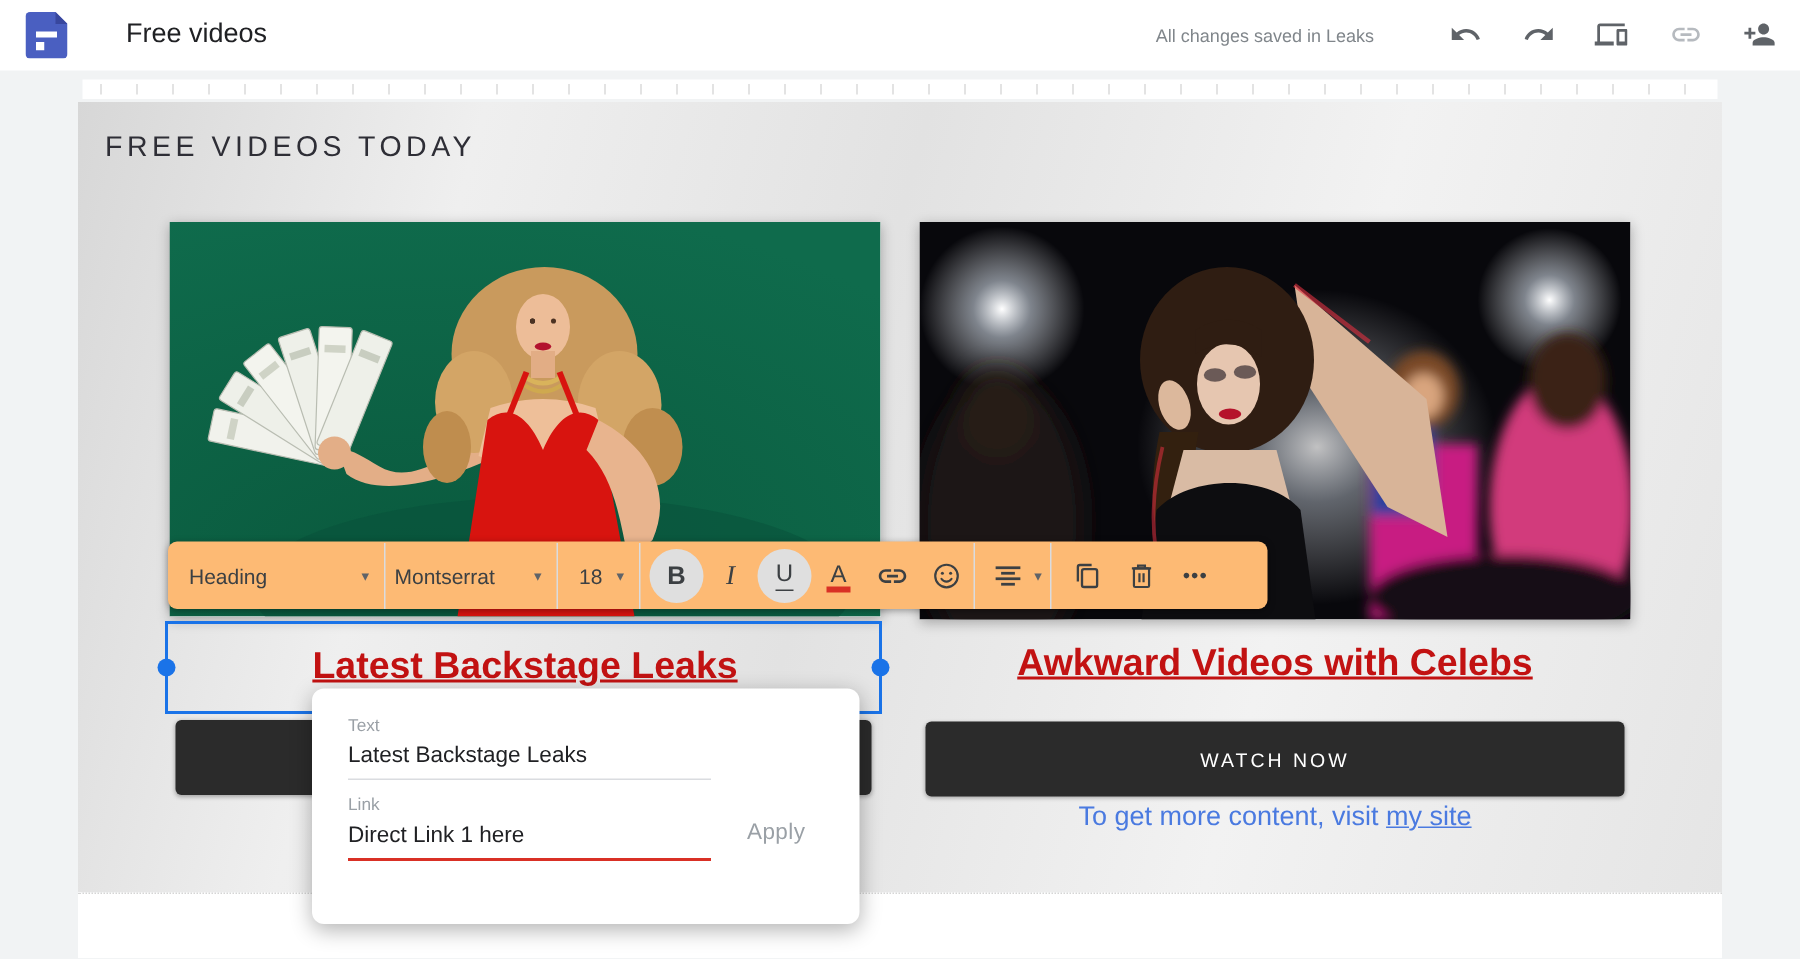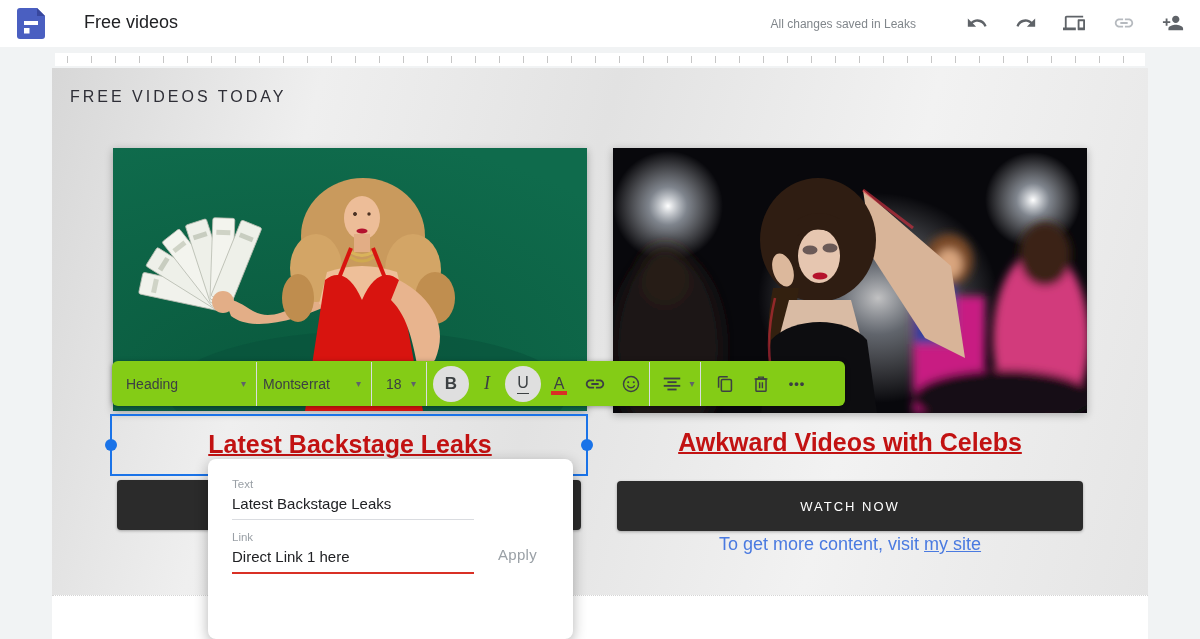--- a/index.html
+++ b/index.html
@@ -19,21 +19,21 @@
 
   
   .ruler-strip { position:absolute; left:0; top:47px; width:1200px; height:21px; background:#f1f3f4; }
   .ruler { position:absolute; left:55px; top:6px; width:1090px; height:13px; background-color:#fff;
            background-image:repeating-linear-gradient(to right, #c6c6c6 0 1px, transparent 1px 24px);
            background-size:24px 7px; background-repeat:repeat-x; background-position:12px center; }
 
   
   .canvas { position:absolute; left:52px; top:68px; width:1096px; height:527px;
             background:linear-gradient(105deg,#d7d7d7 0%,#efefef 22%,#e2e2e2 46%,#f2f2f2 72%,#e5e5e5 100%); }
-  .section-title { position:absolute; left:18px; top:20px; font-size:16px; letter-spacing:3px; color:#2e2e36; }
+  .section-title { position:absolute; left:18px; top:20px; font-size:19px; letter-spacing:3px; color:#2e2e36; }
   .scene { position:absolute; box-shadow:0 2px 8px rgba(0,0,0,.28); }
   .scene svg { display:block; }
   .img-left  { left:61px;  top:80px; width:474px; height:263px; }
   .img-right { left:561px; top:80px; width:474px; height:265px; }
   .col-heading { position:absolute; width:474px; text-align:center; font-size:25px; font-weight:700;
                  color:#c21212; text-decoration:underline; text-decoration-thickness:2px; cursor:text; }
   .heading-left  { left:61px;  top:362px; }
   .heading-right { left:561px; top:360px; }
   .watch-btn { position:absolute; height:50px; background:#2b2b2b; border-radius:4px; color:#ffffff;
                font-size:13px; letter-spacing:2px; display:flex; align-items:center; justify-content:center;
@@ -50,42 +50,42 @@
                     border-top:1px dotted #d5d5d5; }
 
   
   .selection-box { position:absolute; left:110px; top:414px; width:478px; height:62px;
                    border:2px solid #1a73e8; z-index:5; }
   .handle { position:absolute; width:12px; height:12px; border-radius:50%; background:#1a73e8;
             top:50%; transform:translateY(-50%); cursor:ew-resize; }
   .handle.left { left:-7px; } .handle.right { right:-7px; }
 
   
-  .toolbar { position:absolute; left:112px; top:361px; width:733px; height:45px; background:#84cc16;
+  .toolbar { position:absolute; left:112px; top:361px; width:733px; height:45px; background:#fdba74;
              border-radius:6px; box-shadow:0 1px 5px rgba(0,0,0,.35); z-index:6;
              display:flex; align-items:center; padding:0 4px 0 14px; }
   .tb-select { display:flex; align-items:center; justify-content:space-between; height:45px;
                font-size:14px; color:#3c4043; cursor:pointer; padding-right:10px; }
   .tb-style { width:130px; } .tb-font { width:108px; } .tb-size { width:48px; padding-left:8px; }
   .caret { font-size:10px; color:#5f6368; margin-left:6px; }
   .tb-sep { width:1px; height:44px; background:#dadce0; margin:0 6px 0 0; }
   .tb-btn { width:36px; height:36px; border-radius:50%; display:flex; align-items:center; justify-content:center;
             cursor:pointer; position:relative; color:#3c4043; flex:none; }
   .tb-btn.active { background:#dfdfdf; }
   .tb-bold { font-weight:700; font-size:17px; }
   .tb-italic { font-family:"Liberation Serif", serif; font-style:italic; font-size:18px; }
   .tb-underline span { border-bottom:1.5px solid #3c4043; padding-bottom:1px; font-size:16px; }
   .tb-color .glyph { font-size:16px; line-height:14px; }
   .tb-color .bar { position:absolute; left:10px; bottom:7px; width:16px; height:4px; background:#d93025; }
   .tb-btn svg { width:22px; height:22px; }
   .tb-align { width:44px; }
   .tb-more { font-size:13px; letter-spacing:1px; font-weight:700; color:#3c4043; }
 
   
-  .link-popup { position:absolute; left:208px; top:459px; width:365px; height:180px; background:#fff;
+  .link-popup { position:absolute; left:208px; top:459px; width:365px; height:157px; background:#fff;
                 border-radius:8px; box-shadow:0 4px 14px rgba(0,0,0,.3); z-index:7; padding:19px 24px; }
   .pp-label { font-size:11.5px; color:#9aa0a6; }
   .pp-value { width:242px; font-size:15px; color:#202124; padding:5px 0 7px; border-bottom:1px solid #dadce0;
               cursor:text; }
   .pp-value.link-field { border-bottom:2px solid #d93025; }
   .pp-gap { height:11px; }
   .pp-apply { position:absolute; right:36px; top:87px; font-size:15px; font-weight:500; color:#9aa0a6;
               letter-spacing:.3px; cursor:pointer; }
 </style>
 </head>

